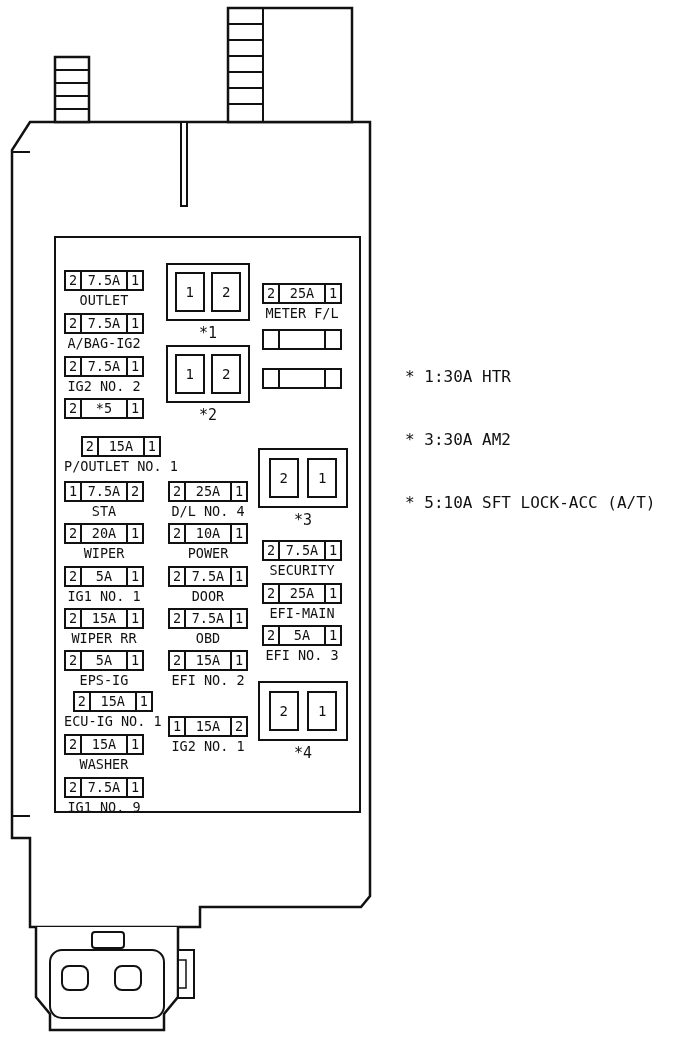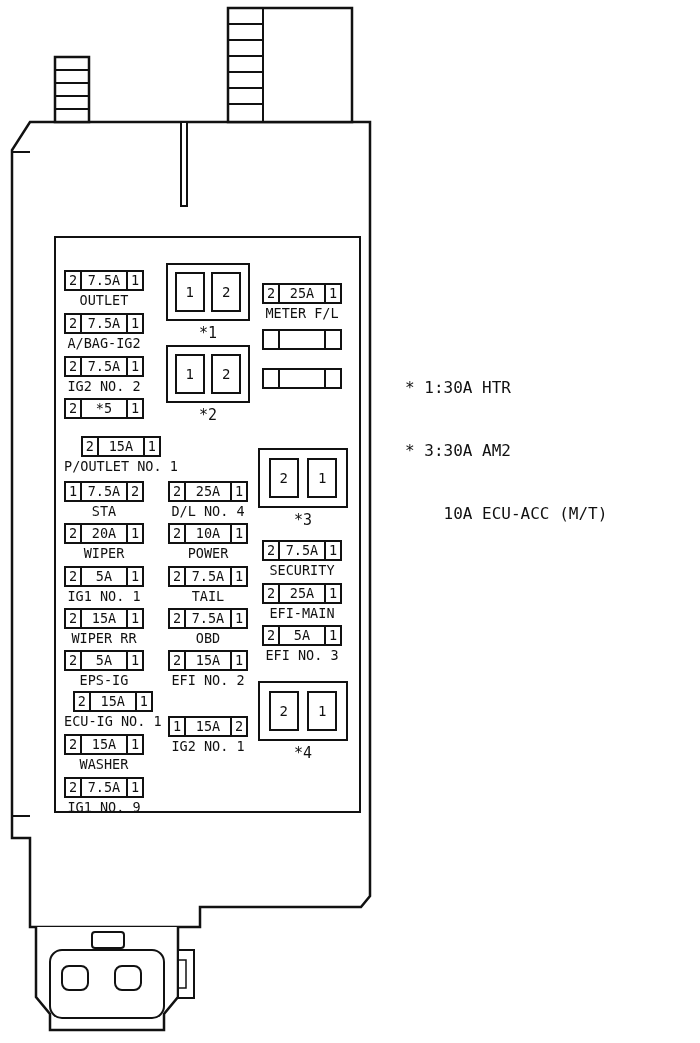--- a/index.html
+++ b/index.html
@@ -17,21 +17,21 @@
   .cell.amp{min-width:42px;border-left:2px solid #111;border-right:2px solid #111;padding:0 1px;}
   .fuse-label{margin-top:1px;font-size:13.5px;line-height:16px;white-space:nowrap;text-align:center;}
   
   .relay{position:absolute;display:flex;flex-direction:column;align-items:center;}
   .relay-box{display:flex;align-items:center;justify-content:space-evenly;border:2.5px solid #111;background:#fff;}
   .relay-box.sm{width:80px;height:54px;}
   .relay-box.lg{width:86px;height:56px;}
   .relay-cell{width:26px;height:36px;border:2px solid #111;display:flex;align-items:center;justify-content:center;font-size:14px;background:#fff;}
   .relay-label{margin-top:4px;font-size:15px;line-height:16px;}
   
-  .legend{position:absolute;left:405px;top:335px;font-size:16px;line-height:21px;white-space:pre;}
+  .legend{position:absolute;left:405px;top:324px;font-size:16px;line-height:21px;white-space:pre;}
   .legend div{white-space:pre;}
 </style>
 </head>
 <body>
 
 <div class="stage">
 
   <svg width="700" height="1043" viewBox="0 0 700 1043">
     <g stroke="#111111" fill="none" stroke-width="2.5">
 
@@ -223,21 +223,21 @@
     </div>
     <div class="fuse-label">POWER</div>
   </div>
 
   <div class="fuse" style="left:168px;top:566px">
     <div class="fuse-box">
       <span class="cell side">2</span>
       <span class="cell amp">7.5A</span>
       <span class="cell side">1</span>
     </div>
-    <div class="fuse-label">TAIL</div>
+    <div class="fuse-label">DOOR</div>
   </div>
 
   <div class="fuse" style="left:168px;top:608px">
     <div class="fuse-box">
       <span class="cell side">2</span>
       <span class="cell amp">7.5A</span>
       <span class="cell side">1</span>
     </div>
     <div class="fuse-label">OBD</div>
   </div>
@@ -324,16 +324,16 @@
     <div class="relay-box lg">
       <div class="relay-cell">2</div>
       <div class="relay-cell">1</div>
     </div>
     <div class="relay-label">*4</div>
   </div>
 
   <div class="legend">
     <div>* 1:30A HTR</div>
     <div>* 3:30A AM2</div>
-    <div>    10A ECU-ACC (M/T)</div>
+    <div>* 5:10A SFT LOCK-ACC (A/T)</div>
   </div>
 
 </div>
 
 </body></html>

